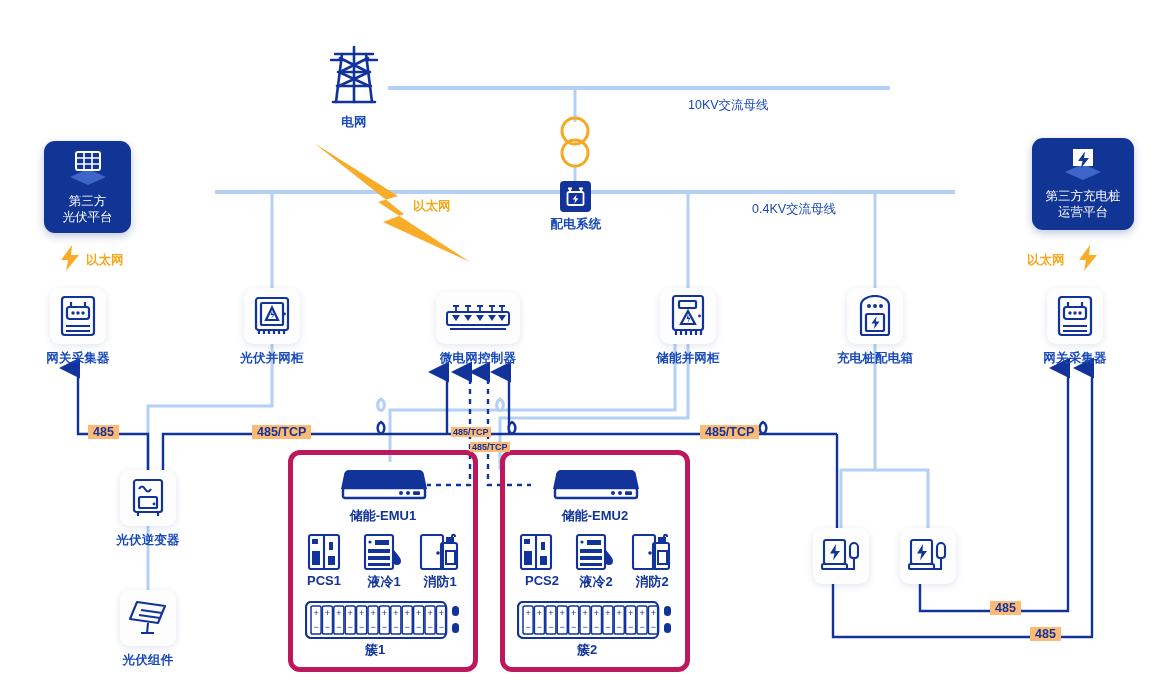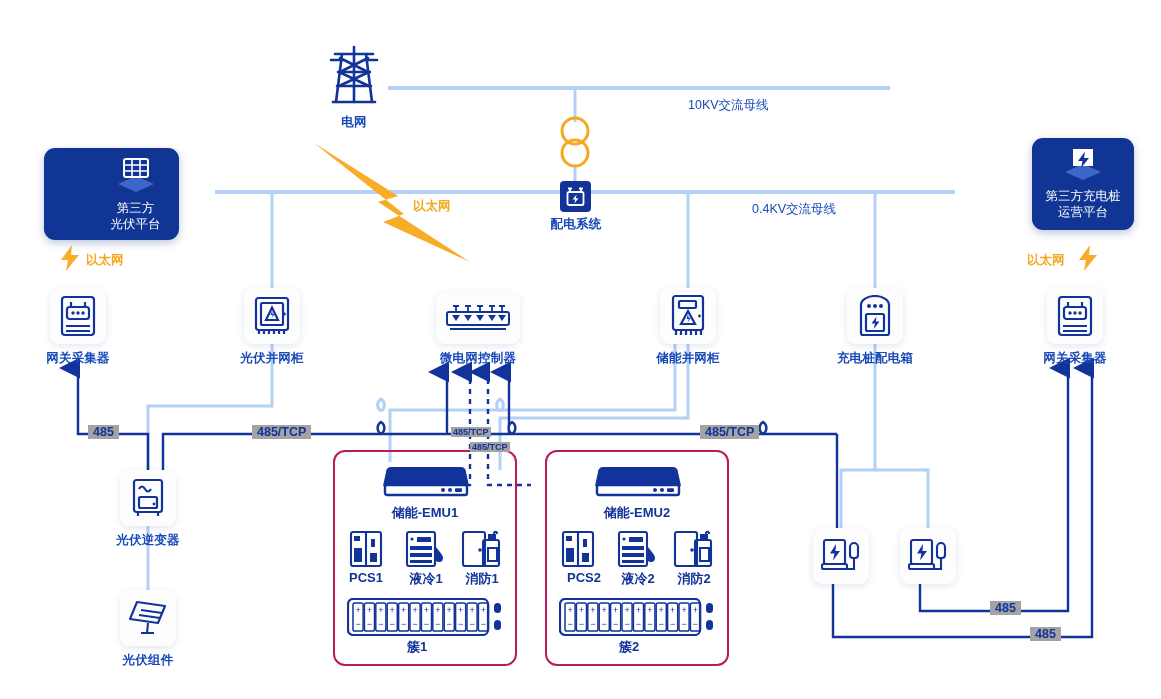--- a/index.html
+++ b/index.html
@@ -37,30 +37,30 @@
   .platform .pf-title{font-size:19px;font-weight:bold;letter-spacing:1px;}
   .platform .pf-sub{font-size:12.5px;font-weight:normal;margin-top:3px;}
   .platform .pf-lbl{font-size:12.5px;line-height:16px;margin-top:2px;}
 
   
   .buslabel{
     position:absolute;font-size:12.5px;font-weight:normal;color:#1849B8;white-space:nowrap;
   }
   .wirelabel{
     position:absolute;font-size:12.5px;font-weight:bold;color:#12349A;
-    background:#a3a3a3;padding:0 5px;white-space:nowrap;
+    background:#fdba74;padding:0 5px;white-space:nowrap;
   }
   .wirelabel.sm{font-size:9px;padding:0 2px;}
   .ethlabel{
     position:absolute;font-size:12.5px;font-weight:bold;color:#F4A81D;white-space:nowrap;
   }
 
   
   .container-box{
-    position:absolute;border:2px solid #be185d;border-radius:12px;background:transparent;margin-left:45px;
+    position:absolute;border:5px solid #be185d;border-radius:12px;background:transparent;
   }
   .emu-label{
     position:absolute;width:100%;text-align:center;font-size:13px;font-weight:bold;color:#12349A;
   }
   .sub-label{
     position:absolute;text-align:center;font-size:13px;font-weight:bold;color:#12349A;white-space:nowrap;
   }
   .sub-icon{position:absolute;}
 </style>
 </head>
@@ -173,21 +173,21 @@
         <rect x="7.5" y="11" width="16" height="13" rx="1.6"></rect>
         <path d="M10,11 L10,7 M21,11 L21,7 M8,7.5 L12,7.5 M19,7.5 L23,7.5"></path>
       </g>
       <path d="M16.6,13.5 L12.6,18.6 L15.2,18.6 L14.4,22.5 L18.4,17.2 L15.8,17.2 Z" fill="#fff"></path>
     </svg>
   </div>
   <div class="cap" style="left:531px;top:216px;width:90px;">配电系统</div>
 
   <div class="ethlabel" style="left:413px;top:198px;">以太网</div>
 
-  <div class="platform" style="left:44px;top:148px;width:87px;height:84px;padding-top:8px;padding-left:48px;">
+  <div class="platform" style="left:44px;top:141px;width:87px;height:84px;padding-top:8px;">
     <svg width="40" height="38" viewBox="0 0 40 38">
       <path d="M20,20 L38,28 L20,36 L2,28 Z" fill="#3E66C8"></path>
       <rect x="8" y="3" width="24" height="18" rx="2" fill="none" stroke="#fff" stroke-width="2"></rect>
       <g stroke="#fff" stroke-width="1.6">
         <path d="M8,9 L32,9 M8,15 L32,15 M16,3 L16,21 M24,3 L24,21"></path>
       </g>
     </svg>
     <div class="pf-lbl">第三方</div>
     <div class="pf-lbl" style="margin-top:0;">光伏平台</div>
   </div>

